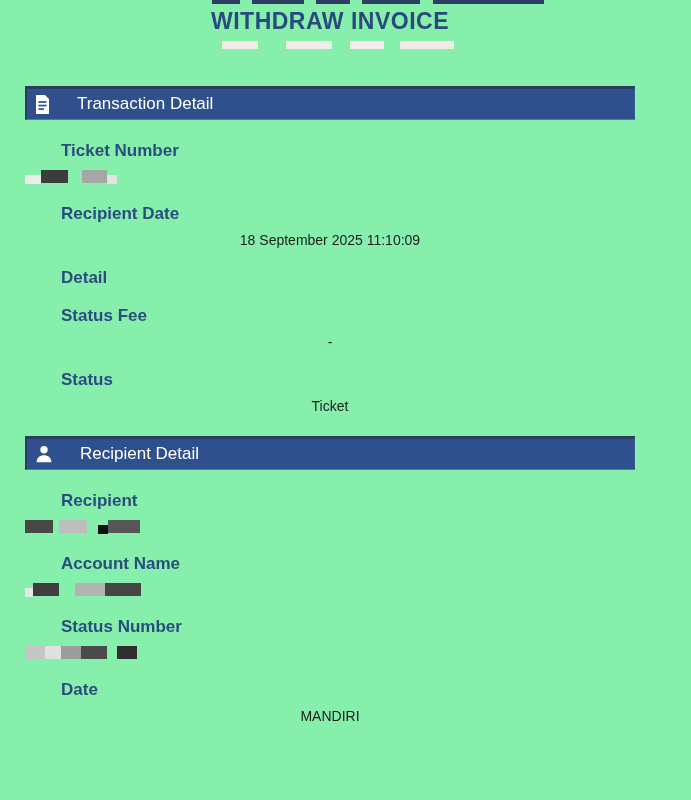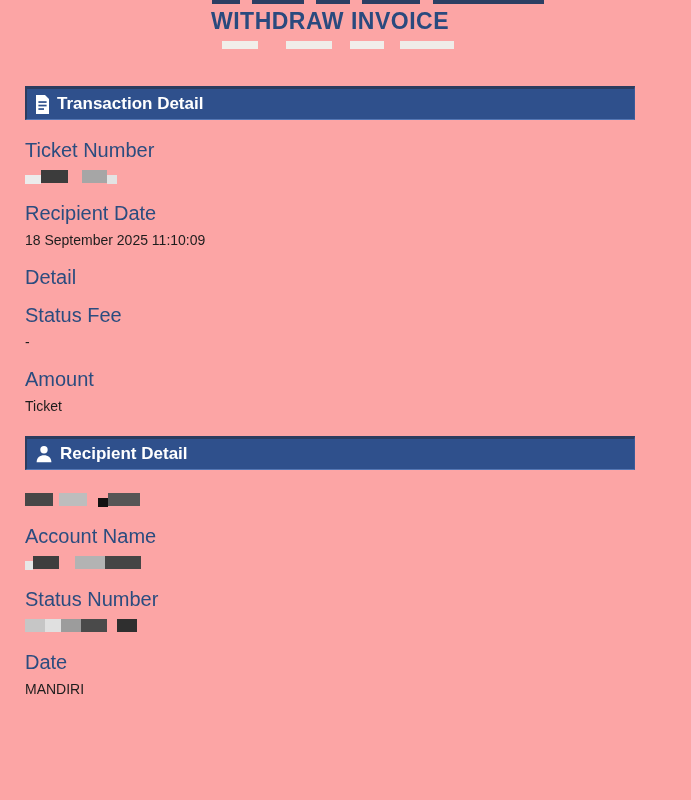--- a/index.html
+++ b/index.html
@@ -5,21 +5,21 @@
   html, body {
     margin: 0;
     padding: 0;
     background: #ffffff;
     font-family: "Liberation Sans", "DejaVu Sans", sans-serif;
   }
   .page {
     position: relative;
     width: 691px;
     height: 800px;
-    background: #fca5a5;
+    background: #86efac;
     overflow: hidden;
   }
   
   .clipped-fragment {
     position: absolute;
     top: 0;
     left: 212px;
     width: 332px;
     height: 4px;
     background: linear-gradient(90deg,
@@ -73,38 +73,41 @@
     border-right: 1px solid #3a5a99;
     border-bottom: 1px solid #5577b3;
   }
   .section-bar .bar-icon {
     display: inline-flex;
     align-items: center;
     justify-content: center;
   }
   .section-bar .bar-title {
     color: #ffffff;
-    font-weight: bold;
+    font-weight: normal;
     font-size: 17px;
     line-height: 17px;
     padding-bottom: 2px;
+    margin-left: 20px;
   }
   .section-fields { margin-top: 22px; }
   .field { margin-bottom: 21px; }
   .field-label {
-    font-size: 20px;
+    font-size: 17px;
     line-height: 17px;
-    font-weight: normal;
+    font-weight: bold;
     color: #2b4c7f;
     margin-bottom: 10px;
+    margin-left: 36px;
   }
   .field-value {
     font-size: 14px;
     line-height: 16px;
     color: #1d1d1d;
+    text-align: center;
   }
   
   .redacted {
     height: 15px;
     display: flex;
     align-items: center;
     filter: blur(0.7px);
   }
   .redacted .seg {
     display: inline-block;
@@ -159,41 +162,42 @@
         <div class="field">
           <div class="field-label">Detail</div>
         </div>
 
         <div class="field">
           <div class="field-label">Status Fee</div>
           <div class="field-value">-</div>
         </div>
 
         <div class="field">
-          <div class="field-label">Amount</div>
+          <div class="field-label">Status</div>
           <div class="field-value">Ticket</div>
         </div>
 
       </div>
     </section>
 
     <section class="section section--recipient">
       <header class="section-bar">
         <span class="bar-icon">
           <svg width="18" height="18" viewBox="0 0 18 18" aria-hidden="true">
             <circle cx="9" cy="4.8" r="3.7" fill="#ffffff"></circle>
             <path d="M1.6 17.2 c0-4.6 3.3-7 7.4-7 s7.4 2.4 7.4 7 z" fill="#ffffff"></path>
           </svg>
         </span>
         <span class="bar-title">Recipient Detail</span>
       </header>
 
       <div class="section-fields">
 
         <div class="field">
+          <div class="field-label">Recipient</div>
           <div class="redacted">
             <span class="seg" style="width:28px;background:#474747"></span>
             <span class="seg" style="width:6px;background:rgba(0,0,0,0)"></span>
             <span class="seg" style="width:28px;background:#bdbdbd"></span>
             <span class="seg" style="width:11px;background:rgba(0,0,0,0)"></span>
             <span class="seg low" style="width:10px;background:#111111"></span>
             <span class="seg" style="width:32px;background:#565656"></span>
           </div>
         </div>
 

